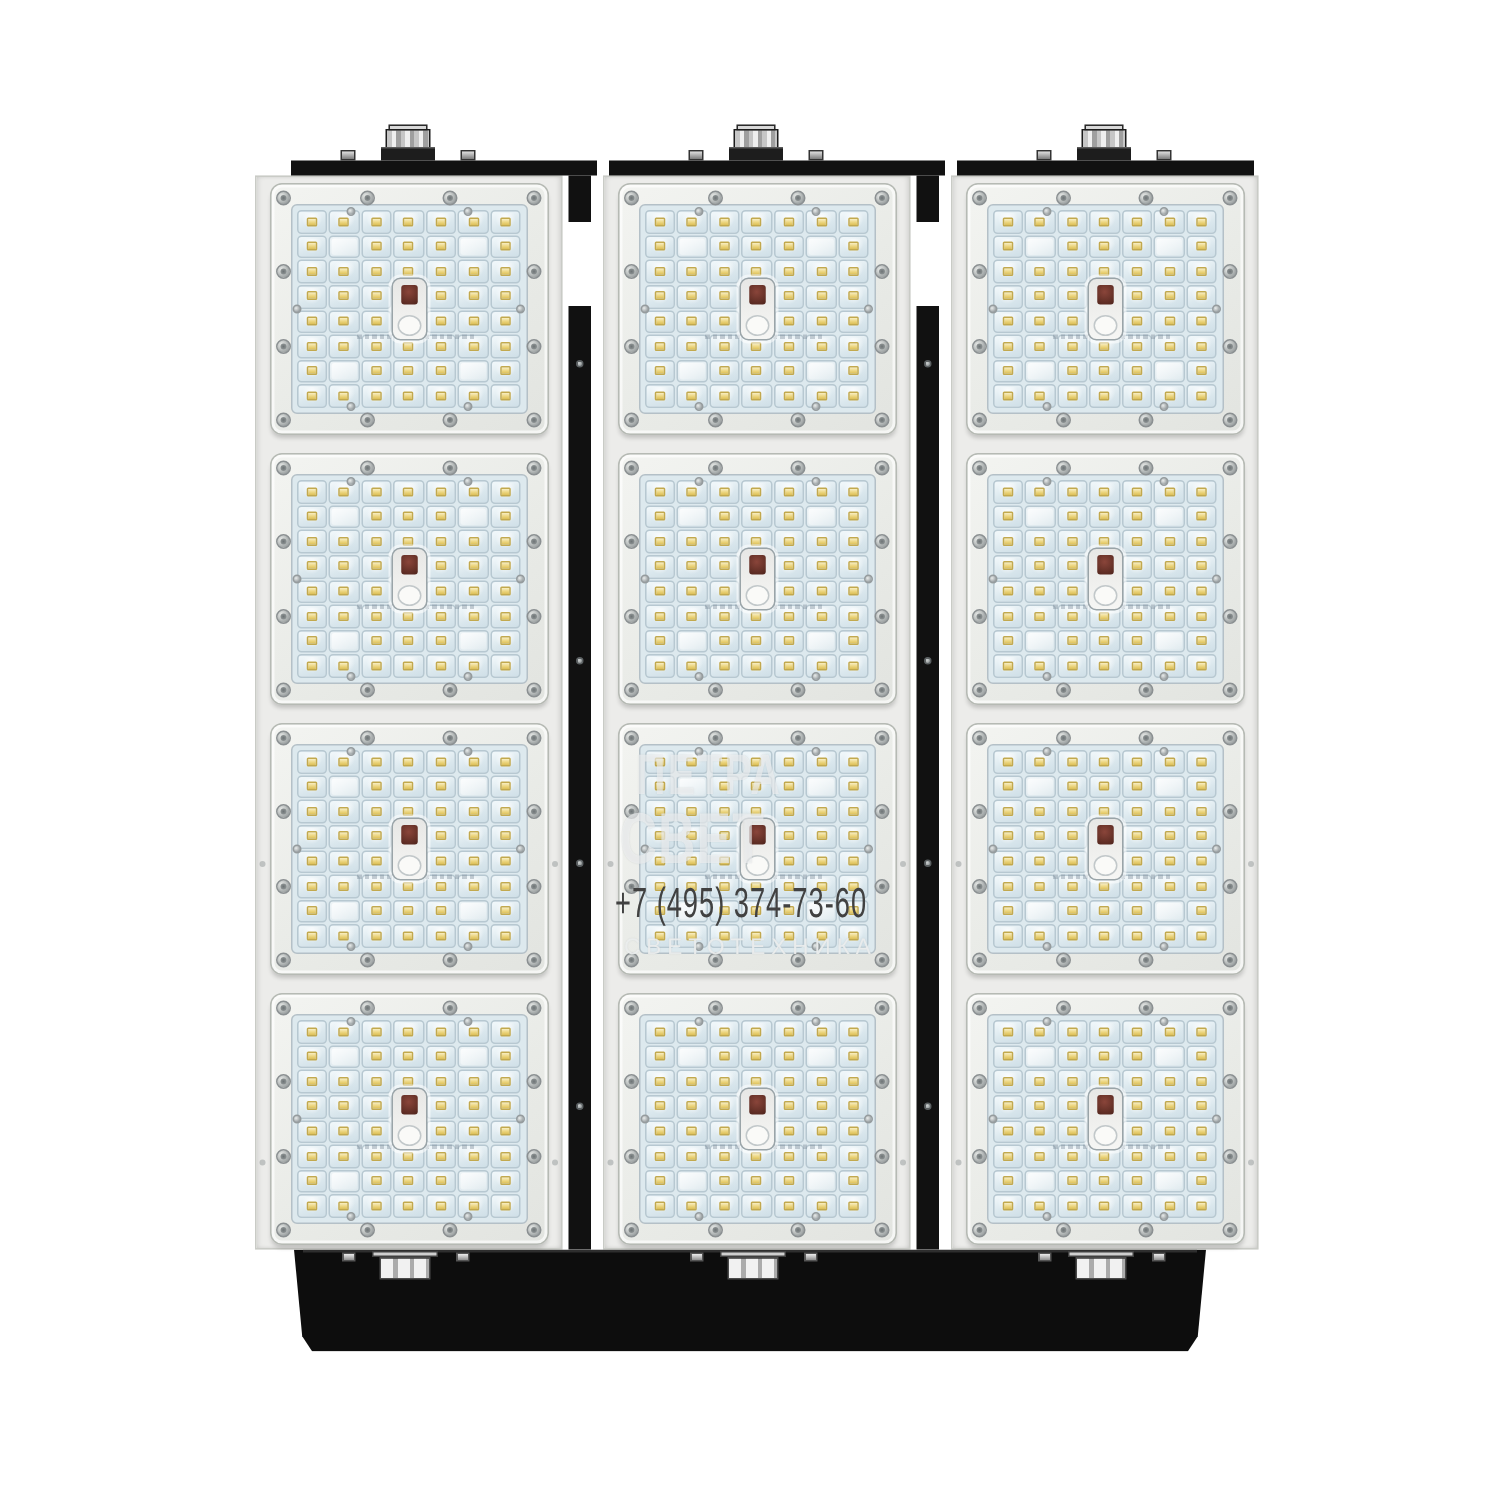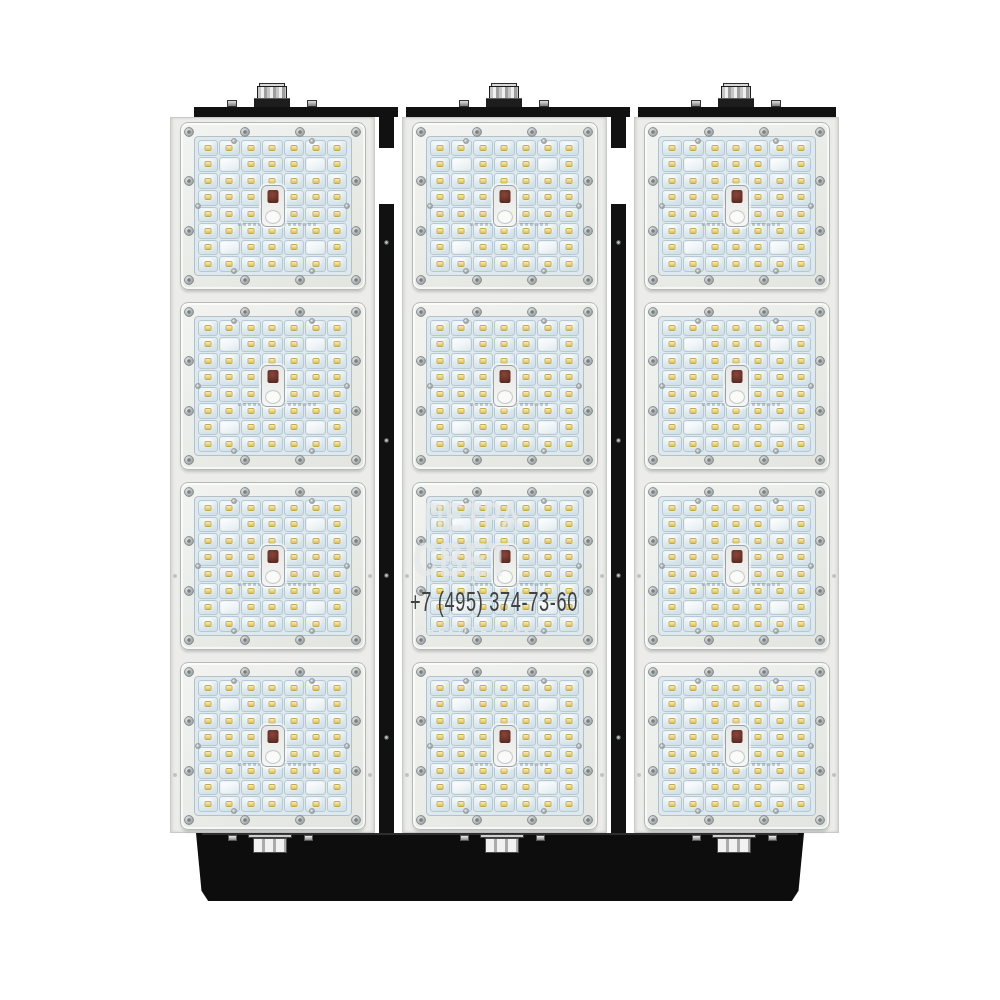--- a/index.html
+++ b/index.html
@@ -78,22 +78,22 @@
     border:1px solid #555;box-sizing:border-box;}
 
   
   .watermark{position:absolute;left:410px;top:498px;z-index:10;pointer-events:none;}
   .wm-line1,.wm-line2{font-weight:bold;color:rgba(255,255,255,.55);transform:scaleX(.72);transform-origin:left top;
     text-shadow:0 0 1px rgba(140,150,155,.35);white-space:nowrap;}
   .wm-line1{font-size:38px;line-height:38px;letter-spacing:2px;margin-left:14px;}
   .wm-line2{font-size:48px;line-height:46px;letter-spacing:1px;margin-left:3px;margin-top:1px;}
   .wm-phone{font-size:28px;line-height:30px;color:var(--phone);transform:scaleX(.65);transform-origin:left top;
     margin-top:4px;white-space:nowrap;letter-spacing:1px;}
-  .wm-sub{font-size:10px;line-height:16px;letter-spacing:4px;color:rgba(236,238,238,.92);margin-top:7px;
-    margin-left:6px;white-space:nowrap;text-shadow:0 0 1px rgba(170,175,178,.3);font-style:italic;}
+  .wm-sub{font-size:15px;line-height:16px;letter-spacing:4px;color:rgba(236,238,238,.92);margin-top:7px;
+    margin-left:6px;white-space:nowrap;text-shadow:0 0 1px rgba(170,175,178,.3);}
 </style>
 </head>
 <body>
 
 <div class="stage">
   <div id="fixture">
       <div class="bar" style="left: 194px; width: 204px;"></div>
       <div class="bar" style="left: 406px; width: 224px;"></div>
       <div class="bar" style="left: 638px; width: 198px;"></div>
       <div class="gland-top" style="left: 254px;">

